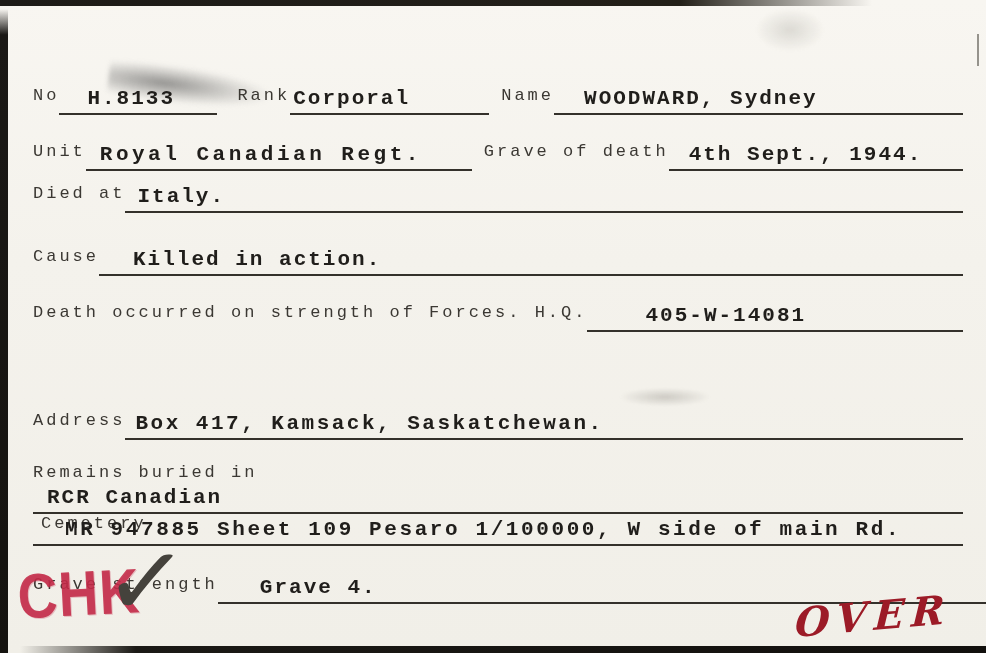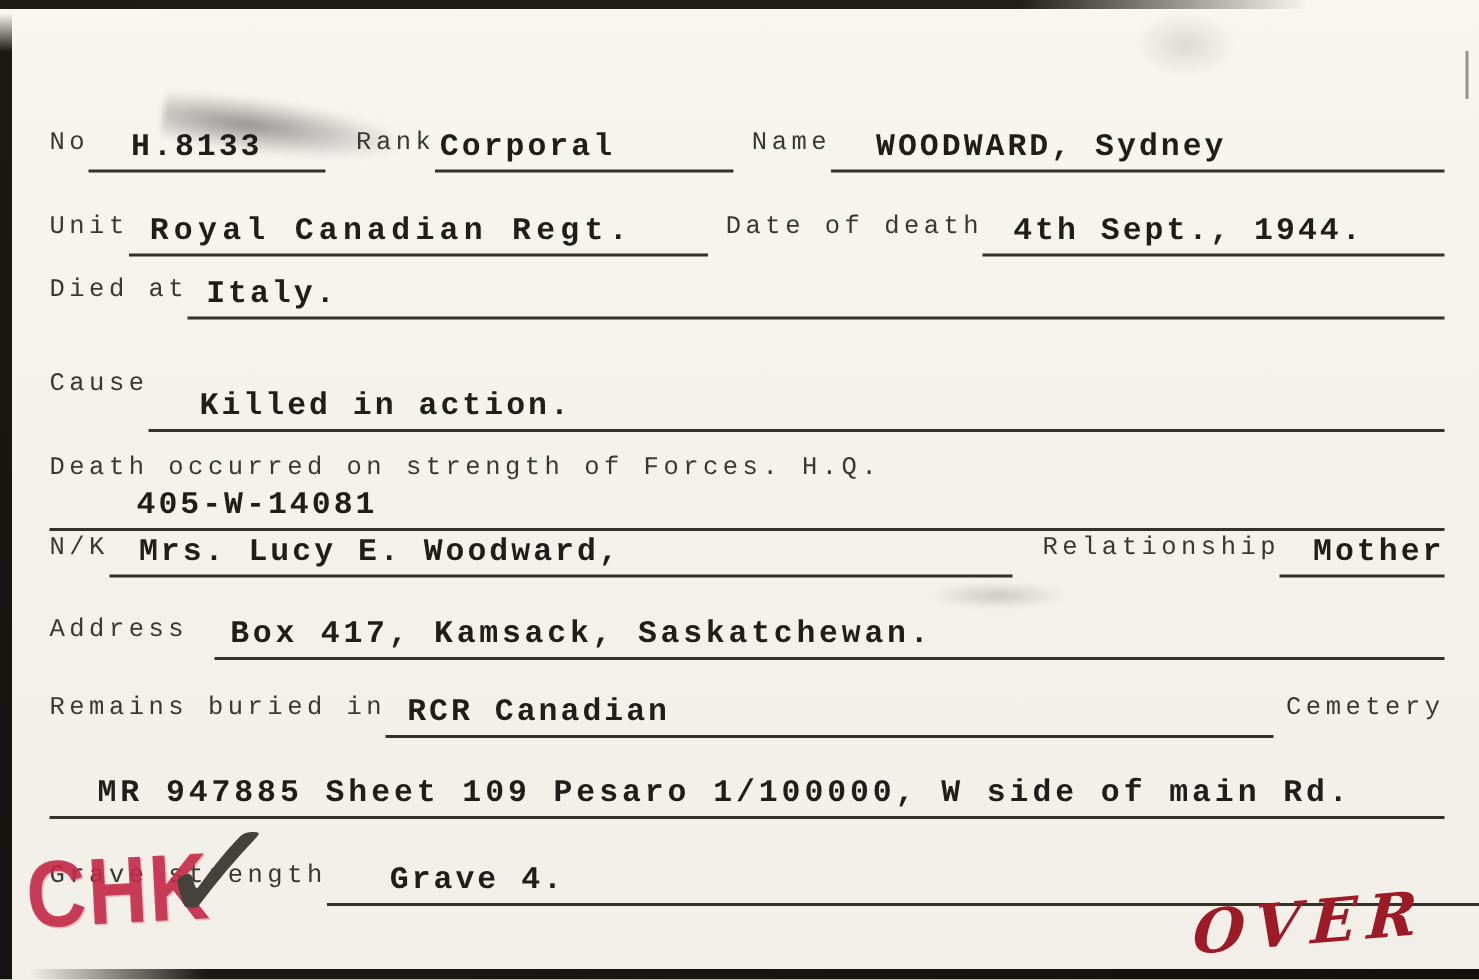--- a/index.html
+++ b/index.html
@@ -60,26 +60,26 @@
   }
   .vflex{flex:1 1 auto;}
 
   
   #r1{top:86px;}  #r1 .v-no{width:130px;padding-left:28px;}
                   #r1 .l-rank{margin-left:20px;} #r1 .v-rank{width:196px;padding-left:3px;}
                   #r1 .l-name{margin-left:12px;} #r1 .v-name{padding-left:30px;}
   #r2{top:142px;} #r2 .v-unit{width:372px;padding-left:14px;letter-spacing:3.5px;}
                   #r2 .l-dod{margin-left:12px;} #r2 .v-dod{padding-left:20px;}
   #r3{top:184px;} #r3 .val{padding-left:12px;}
-  #r4{top:247px;} #r4 .val{padding-left:34px;margin-top:12px;}
-  #r5{top:303px;flex-direction:column;} #r5 .val{padding-left:58px;}
+  #r4{top:247px;} #r4 .val{padding-left:34px;}
+  #r5{top:303px;} #r5 .val{padding-left:58px;}
   #r6{top:356px;} #r6 .v-nk{width:586px;padding-left:20px;}
                   #r6 .l-rel{margin-left:20px;} #r6 .v-rel{padding-left:22px;}
-  #r7{top:411px;gap:18px;} #r7 .val{padding-left:10px;letter-spacing:2.5px;}
-  #r8{top:463px;} #r8 .val{padding-left:14px;}
+  #r7{top:411px;} #r7 .val{padding-left:10px;letter-spacing:2.5px;}
+  #r8{top:463px;flex-direction:column;} #r8 .val{padding-left:14px;}
                   #r8 .l-cem{margin-left:8px;}
   #r9{top:517px;} #r9 .val{padding-left:32px;letter-spacing:2.6px;}
   #r10{top:575px;right:-4px;} #r10 .val{padding-left:42px;}
 
   .stamp{
     position:absolute;left:16px;top:566px;
     font-family:"Liberation Sans", sans-serif;
     font-size:60px;font-weight:900;letter-spacing:1px;
     color:rgba(195,41,71,.88);
     transform:rotate(-3deg) scaleX(.92) scaleY(1.05);
@@ -115,45 +115,39 @@
     <span class="val v-no">H.8133</span>
     <span class="lab l-rank">Rank</span>
     <span class="val v-rank">Corporal</span>
     <span class="lab l-name">Name</span>
     <span class="val v-name vflex">WOODWARD, Sydney</span>
   </div>
 
   <div class="row" id="r2">
     <span class="lab">Unit</span>
     <span class="val v-unit">Royal Canadian Regt.</span>
-    <span class="lab l-dod">Date of death</span>
+    <span class="lab l-dod">Grave of death</span>
     <span class="val v-dod vflex">4th Sept., 1944.</span>
   </div>
 
   <div class="row" id="r3">
     <span class="lab">Died at</span>
     <span class="val vflex">Italy.</span>
   </div>
 
   <div class="row" id="r4">
     <span class="lab">Cause</span>
     <span class="val vflex">Killed in action.</span>
   </div>
 
   <div class="row" id="r5">
     <span class="lab">Death occurred on strength of Forces. H.Q.</span>
     <span class="val vflex">405-W-14081</span>
   </div>
 
-  <div class="row" id="r6">
-    <span class="lab">N/K</span>
-    <span class="val v-nk">Mrs. Lucy E. Woodward,</span>
-    <span class="lab l-rel">Relationship</span>
-    <span class="val v-rel vflex">Mother</span>
-  </div>
 
   <div class="row" id="r7">
     <span class="lab">Address</span>
     <span class="val vflex">Box 417, Kamsack, Saskatchewan.</span>
   </div>
 
   <div class="row" id="r8">
     <span class="lab">Remains buried in</span>
     <span class="val vflex">RCR Canadian</span>
     <span class="lab l-cem">Cemetery</span>

